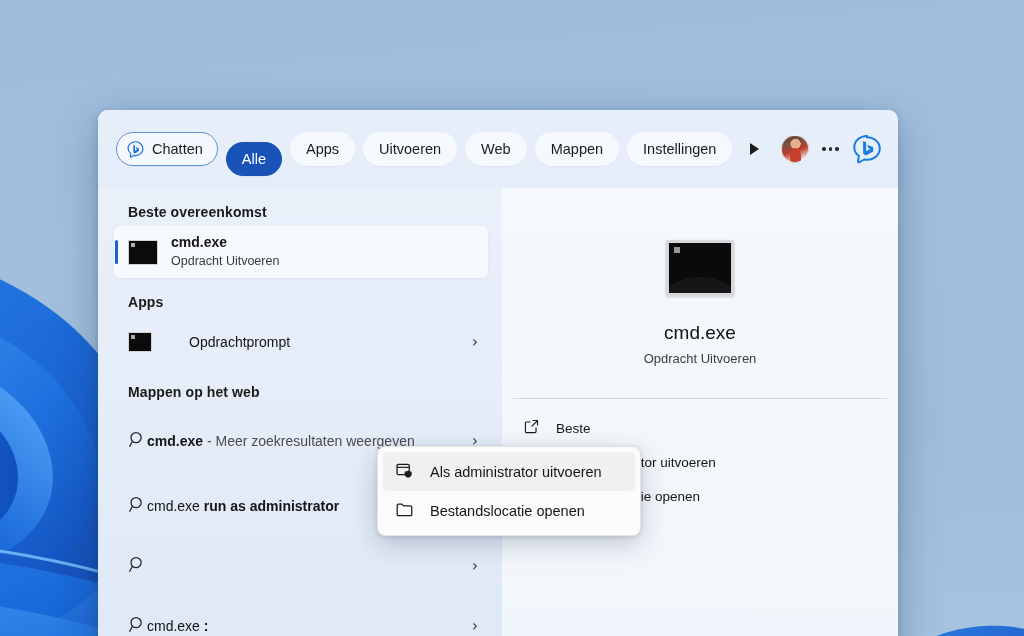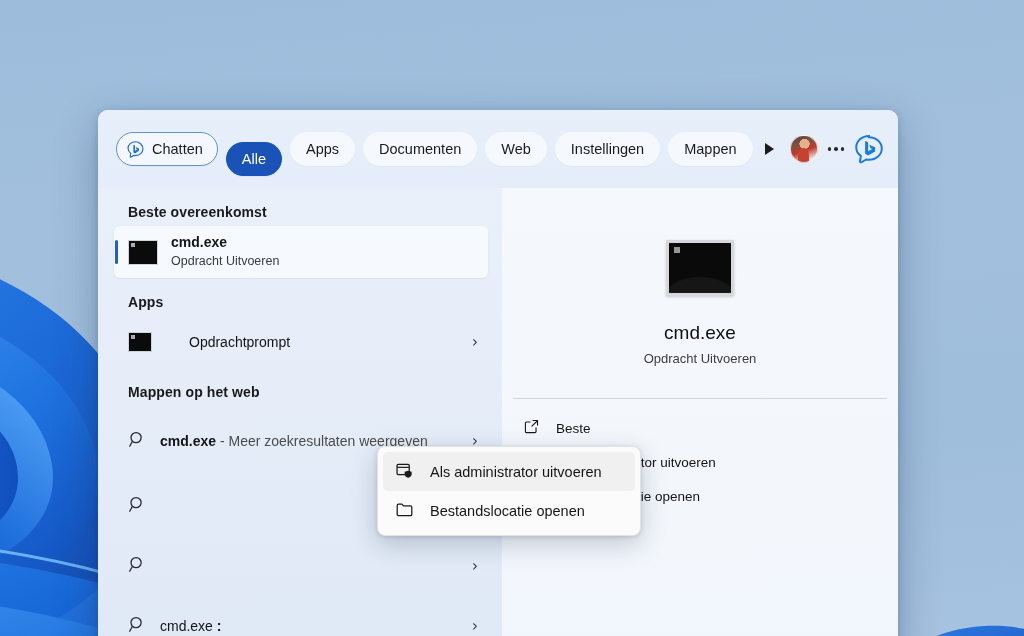--- a/index.html
+++ b/index.html
@@ -218,21 +218,20 @@
     padding-left: 8px;
     font-family: "DejaVu Sans", sans-serif;
   }
 
   .web-row {
     display: flex;
     align-items: center;
     min-height: 48px;
     border-radius: 6px;
     padding: 6px 10px 6px 14px;
-    gap: 13px;
     cursor: default;
   }
   .web-row.tall { min-height: 58px; align-items: center; }
 
   .mag { width: 19px; height: 19px; flex: 0 0 19px; }
 
   .web-label { font-size: 14px; color: #141414; line-height: 1.45; }
   .web-label b { font-weight: bold; }
   .web-label .dim { color: #4c4c4c; font-weight: normal; }
 
@@ -403,33 +402,33 @@
 
       <div class="pill active">
         <span>Alle</span>
       </div>
 
       <div class="pill">
         <span>Apps</span>
       </div>
 
       <div class="pill">
-        <span>Documenten</span>
+        <span>Uitvoeren</span>
       </div>
 
       <div class="pill">
         <span>Web</span>
       </div>
 
       <div class="pill">
+        <span>Mappen</span>
+      </div>
+
+      <div class="pill">
         <span>Instellingen</span>
-      </div>
-
-      <div class="pill">
-        <span>Mappen</span>
       </div>
 
       <div class="tab-overflow">
         <span class="tri"></span>
       </div>
 
       <div class="spacer"></div>
 
       <div class="avatar"></div>
 
@@ -484,20 +483,23 @@
           <div class="chev">›</div>
         </div>
 
         <div class="web-row">
           <span>
             <svg class="mag" viewBox="0 0 24 24" xmlns="http://www.w3.org/2000/svg">
               <circle cx="10.2" cy="9.6" r="6.4" fill="none" stroke="#23272f" stroke-width="1.6"></circle>
               <line x1="5.4" y1="14.6" x2="2.2" y2="20.6" stroke="#23272f" stroke-width="1.6" stroke-linecap="round"></line>
             </svg>
           </span>
+          <div class="web-label">
+            <span>cmd.exe</span><b> run as administrator</b>
+          </div>
           <div class="chev">›</div>
         </div>
 
         <div class="web-row">
           <span>
             <svg class="mag" viewBox="0 0 24 24" xmlns="http://www.w3.org/2000/svg">
               <circle cx="10.2" cy="9.6" r="6.4" fill="none" stroke="#23272f" stroke-width="1.6"></circle>
               <line x1="5.4" y1="14.6" x2="2.2" y2="20.6" stroke="#23272f" stroke-width="1.6" stroke-linecap="round"></line>
             </svg>
           </span>

